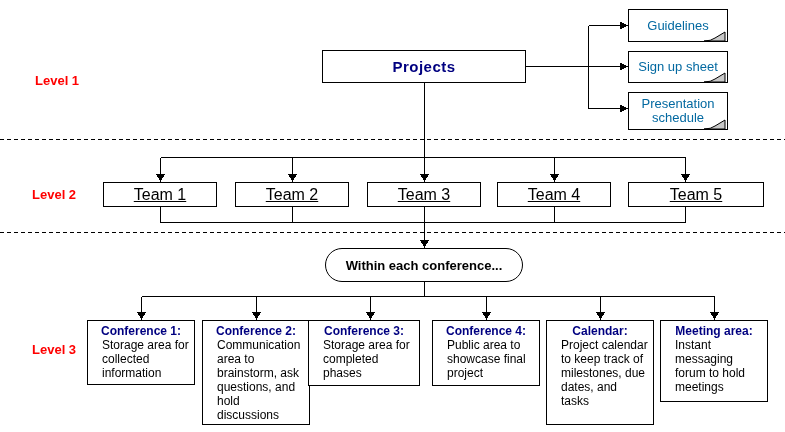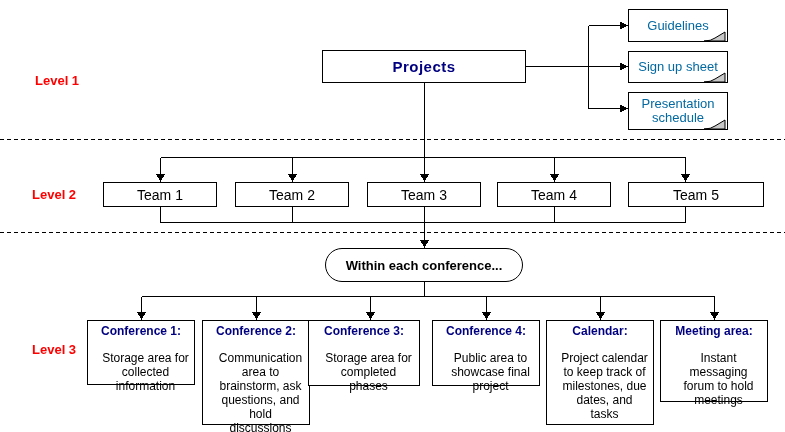--- a/index.html
+++ b/index.html
@@ -9,32 +9,32 @@
   }
   .stage svg.connectors{position:absolute;left:0;top:0;z-index:0;}
   .box{
     position:absolute;box-sizing:border-box;background:#fff;border:1px solid #000;
     display:flex;align-items:center;justify-content:center;text-align:center;z-index:1;
   }
   .lvl-label{
     position:absolute;z-index:1;font-size:13px;font-weight:bold;color:#ff0000;white-space:nowrap;
   }
   .projects{font-size:15px;font-weight:bold;color:#000080;letter-spacing:0.5px;}
-  .team{font-size:14px;color:#000;}
+  .team{font-size:16px;color:#000;text-decoration:underline;}
   .note{font-size:13px;color:#0369a1;line-height:14px;padding:1px 2px;}
   .note .fold{position:absolute;right:0;bottom:-1px;}
   .stadium{
     position:absolute;box-sizing:border-box;background:#fff;border:1px solid #000;border-radius:17px;
     display:flex;align-items:center;justify-content:center;z-index:1;
     font-size:13px;font-weight:bold;color:#000;
   }
   .l3box{
     position:absolute;box-sizing:border-box;background:#fff;border:1px solid #000;z-index:1;
-    display:flex;flex-direction:column;align-items:center;text-align:center;
-    padding:3px 5px 0 5px;font-size:12px;line-height:14px;gap:13px;
+    display:flex;flex-direction:column;align-items:center;text-align:left;
+    padding:3px 5px 0 5px;font-size:12px;line-height:14px;
   }
   .l3box .title{font-weight:bold;color:#000080;}
   .l3box .body{color:#000;margin-left:9px;}
 </style>
 </head>
 <body>
 
 <div class="stage">
 
   <svg class="connectors" width="785" height="432" viewBox="0 0 785 432" shape-rendering="crispEdges">

